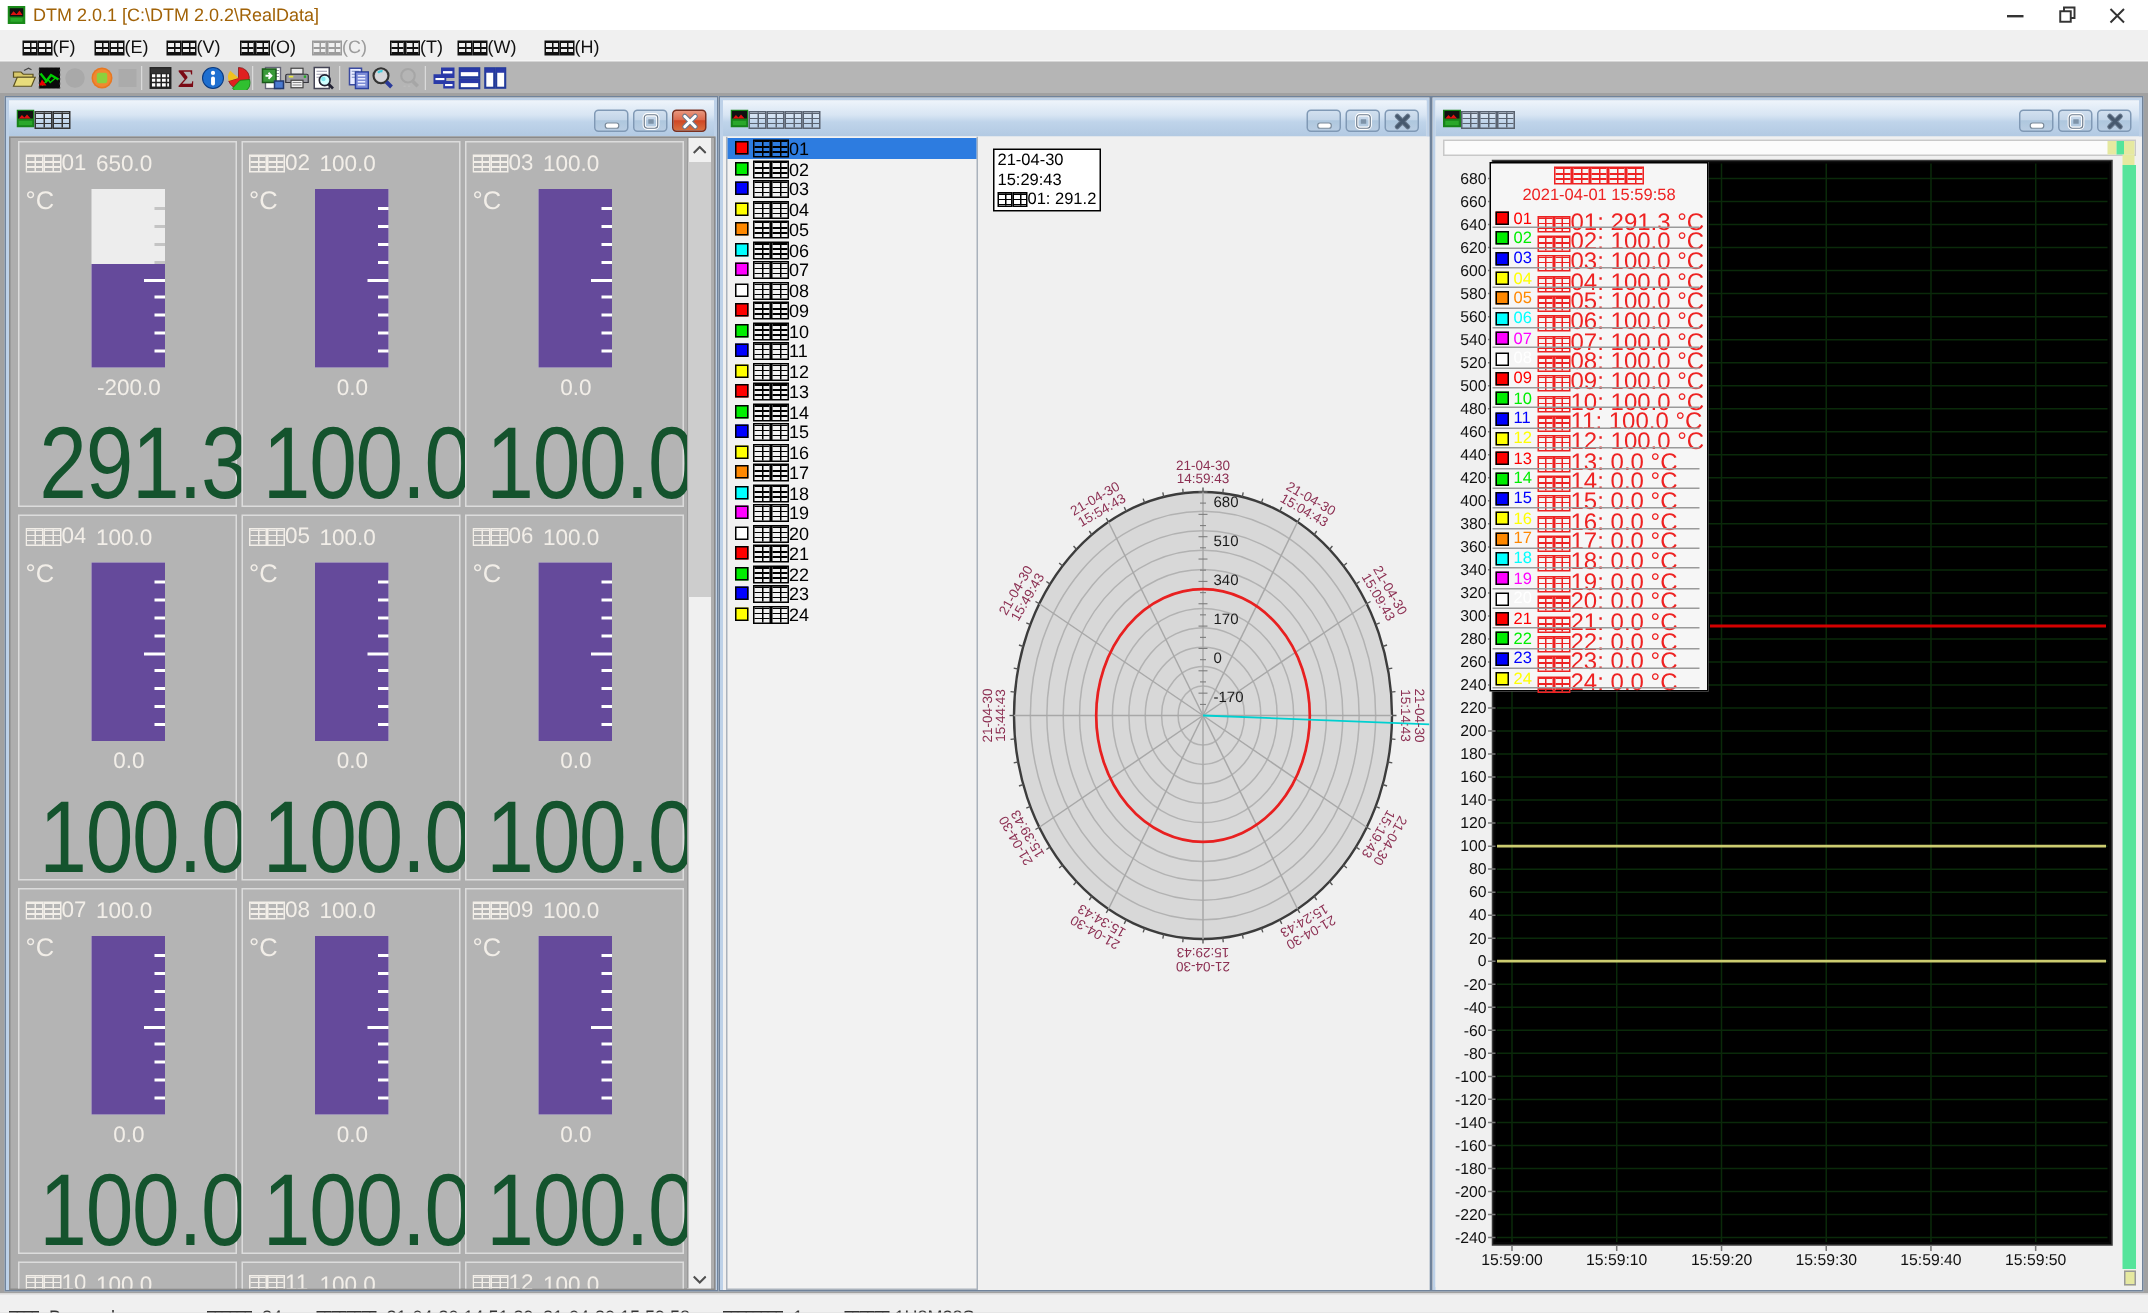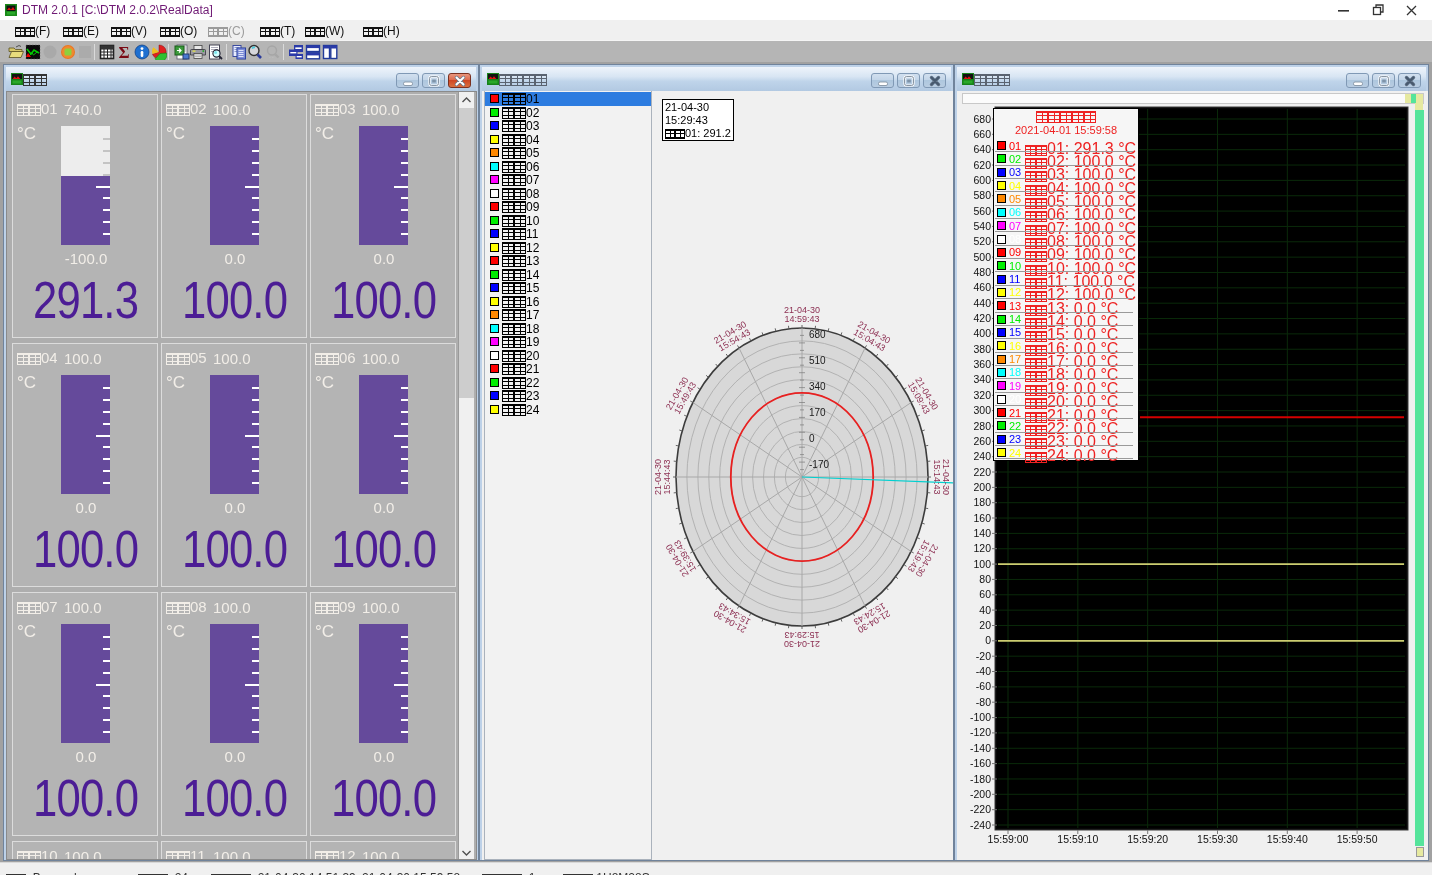--- a/index.html
+++ b/index.html
@@ -1,20 +1,20 @@
 <!DOCTYPE html>
 <html><head><meta charset="utf-8"><style>
 *{margin:0;padding:0;box-sizing:border-box}
 html,body{width:1432px;height:875px;overflow:hidden;font-family:"Liberation Sans",sans-serif;background:#f0f0f0}
 i.cj{display:inline-block;border:1px solid currentColor;vertical-align:-2px;
  background:linear-gradient(currentColor,currentColor) 50% 0/1px 100% no-repeat,
  repeating-linear-gradient(to bottom,currentColor 0 1px,transparent 1px 3.4px)}
 .abs{position:absolute}
 
-#titlebar{position:absolute;left:0;top:0;width:1432px;height:20px;background:#ffffff;color:#701a75;font-size:12px}
+#titlebar{position:absolute;left:0;top:0;width:1432px;height:20px;background:#ffffff;color:#a16207;font-size:12px}
 #menubar{position:absolute;left:0;top:20px;width:1432px;height:20px;background:#f0f0f0;font-size:12px;color:#111}
 .mi{position:absolute;top:3px}
 #toolbar{position:absolute;left:0;top:40px;width:1432px;height:22px;background:#b5b5b5;border-top:1px solid #f5f5f5}
 .tsep{position:absolute;top:3px;width:1px;height:16px;background:#8f8f8f;border-right:1px solid #dadada}
 #mdi{position:absolute;left:0;top:62px;width:1432px;height:800px;background:#a1a1a1}
 #statusbar{position:absolute;left:0;top:862px;width:1432px;height:13px;background:#f0f0f0;border-top:1px solid #d8d8d8;overflow:hidden;font-size:12px;color:#222}
 
 .win{position:absolute;border:1px solid #70839b;background:#f0f0f0;box-shadow:inset 0 0 0 2px #bdd1e8}
 .wtb{position:absolute;left:2px;top:2px;right:2px;height:24px;background:linear-gradient(#eef4fb,#d8e5f3 40%,#bfd4ea 60%,#b2c9e2);color:#444;font-size:12px}
 .wtt{position:absolute;left:17px;top:6px}
@@ -23,21 +23,21 @@
 .wsym{position:absolute;left:50%;top:50%;transform:translate(-50%,-50%);line-height:0}
 
 .panel{position:absolute;width:146px;height:244px;background:#b4b4b4;border:1px solid #dcdcdc}
 .pname{position:absolute;left:4px;top:5px;width:40px;height:16px;overflow:hidden;white-space:nowrap;color:#f2eee8;font-size:15px}
 .pmax{position:absolute;left:51px;top:6px;color:#f2eee8;font-size:15px}
 .punit{position:absolute;left:4px;top:29px;color:#f2eee8;font-size:17px}
 .pbar{position:absolute;left:48px;top:31px;width:49px;height:119px;background:#ededed}
 .pfill{position:absolute;left:0;bottom:0;width:100%;background:#654a9b}
 .ptick{position:absolute;right:0;height:2px;background:#fff}
 .pmin{position:absolute;left:12px;top:155px;width:122px;text-align:center;color:#f2eee8;font-size:15px}
-.pval{position:absolute;left:0;top:175px;width:146px;text-align:center;color:#4c1d95;font-size:52px;letter-spacing:-1px}
+.pval{position:absolute;left:0;top:175px;width:146px;text-align:center;color:#14532d;font-size:68px;letter-spacing:-1px}
 .pval span{display:inline-block;transform:scaleX(0.84);transform-origin:50% 50%}
 
 .lrow{position:absolute;left:0;width:100%;height:13.5px;font-size:12px;color:#000}
 .lsq{position:absolute;left:5px;top:2.2px;width:9px;height:9px;border:1px solid #000}
 .ltx{position:absolute;left:17px;top:0px}
 
 #legend{position:absolute;background:#f6f6f6;border:1px solid #000;color:#e22;font-size:12px}
 .grow{position:absolute;left:0;width:100%;height:13.35px}
 .gsq{position:absolute;left:3px;top:2px;width:9px;height:9px;border:1px solid #000}
 .gnum{position:absolute;left:15px;top:0.5px;font-size:11px}
@@ -206,35 +206,35 @@
       <div class="wbtn close-act" style="left:442px">
         <svg class="wsym" width="13" height="12">
           <path d="M3 2.5 L10 9.5 M10 2.5 L3 9.5" stroke="#68788c" stroke-width="3.4" stroke-linecap="round"></path>
           <path d="M3 2.5 L10 9.5 M10 2.5 L3 9.5" stroke="#fff" stroke-width="2" stroke-linecap="round"></path>
         </svg>
       </div>
     </div>
 <div class="abs" style="left:2px;top:26px;width:471px;height:769px;border:1px solid #8a8a8a;background:#aeaeae;overflow:hidden">
 <div class="panel" style="left:5px;top:2px">
 <div class="pname"><i class="cj" style="width:12px;height:12px"></i><i class="cj" style="width:12px;height:12px"></i>01</div>
-        <div class="pmax">740.0</div>
+        <div class="pmax">650.0</div>
 <div class="punit">°C</div>
 <div class="pbar">
           <div class="pfill" style="height:69px"></div>
           <div class="ptick" style="top:12px;width:7px;background:#c4c4c4"></div>
           <div class="ptick" style="top:24px;width:7px;background:#c4c4c4"></div>
           <div class="ptick" style="top:36px;width:7px;background:#c4c4c4"></div>
           <div class="ptick" style="top:48px;width:7px;background:#c4c4c4"></div>
           <div class="ptick" style="top:60px;width:14px;background:#fff"></div>
           <div class="ptick" style="top:71px;width:7px;background:#fff"></div>
           <div class="ptick" style="top:83px;width:7px;background:#fff"></div>
           <div class="ptick" style="top:95px;width:7px;background:#fff"></div>
           <div class="ptick" style="top:107px;width:7px;background:#fff"></div>
         </div>
-<div class="pmin">-100.0</div>
+<div class="pmin">-200.0</div>
 <div class="pval"><span>291.3</span></div>
 </div>
 <div class="panel" style="left:154px;top:2px">
 <div class="pname"><i class="cj" style="width:12px;height:12px"></i><i class="cj" style="width:12px;height:12px"></i>02</div>
         <div class="pmax">100.0</div>
 <div class="punit">°C</div>
 <div class="pbar">
           <div class="pfill" style="height:119px"></div>
           <div class="ptick" style="top:12px;width:7px;background:#fff"></div>
           <div class="ptick" style="top:24px;width:7px;background:#fff"></div>

